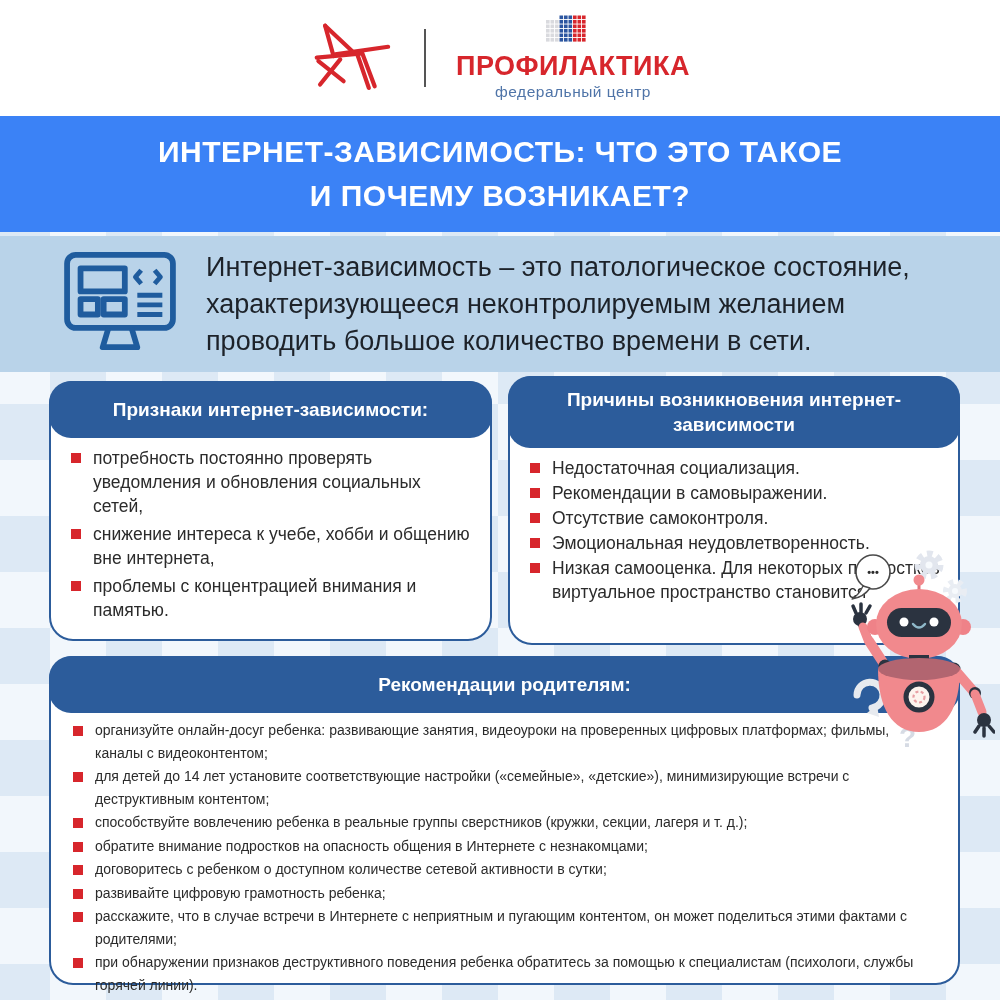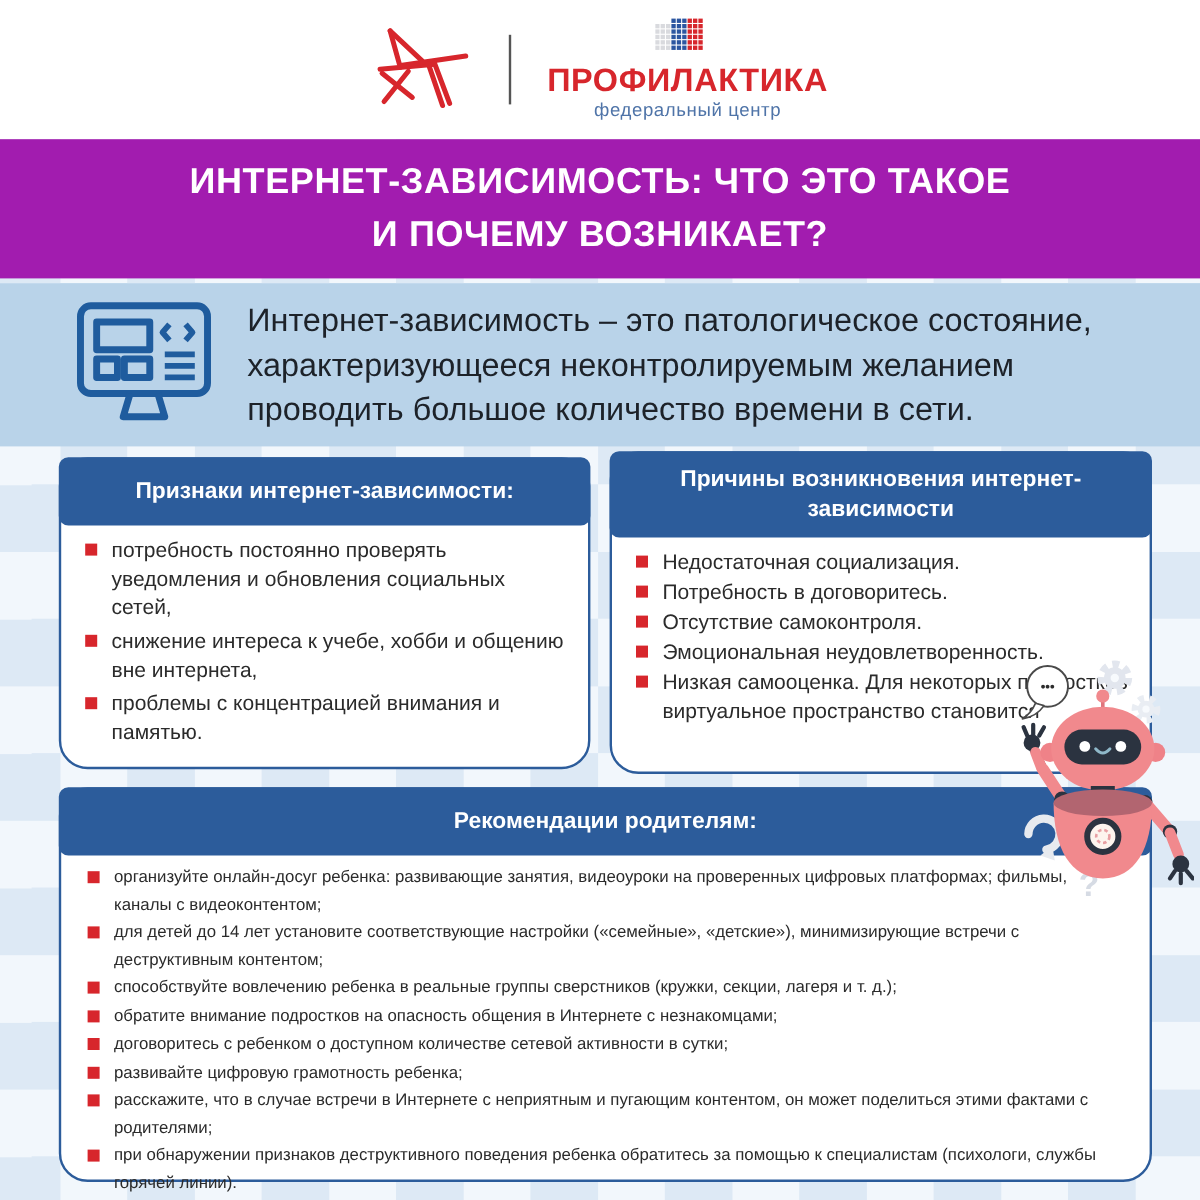--- a/index.html
+++ b/index.html
@@ -15,34 +15,34 @@
 
   
   .top-header{left:0;top:0;width:1000px;height:116px;background:#ffffff;
     display:flex;align-items:center;justify-content:center;gap:30px;}
   .brand-divider{width:2px;height:58px;background:#555;}
   .brand-block{display:flex;flex-direction:column;align-items:center;text-align:center;}
   .brand-name{color:#d7262c;font-weight:bold;font-size:27px;letter-spacing:.5px;margin-top:4px;}
   .brand-sub{color:#4f74a8;font-size:15.5px;letter-spacing:.5px;margin-top:1px;}
 
   
-  .banner{left:0;top:116px;width:1000px;height:116px;background:#a21caf;
+  .banner{left:0;top:116px;width:1000px;height:116px;background:#3b82f6;
     display:flex;flex-direction:column;align-items:center;justify-content:center;}
   .banner span{display:block;color:#fff;font-weight:bold;font-size:30px;line-height:44px;letter-spacing:.5px;text-align:center;}
 
   
   .definition{left:0;top:236px;width:1000px;height:136px;background:#b9d3e9;
     display:flex;align-items:center;}
   .def-icon{margin-left:62px;flex:0 0 auto;}
   .def-text{margin-left:28px;margin-right:60px;font-size:27px;line-height:37px;color:#1d2229;}
   .def-text b{font-weight:normal;}
 
   
   .card{background:#fff;border:2px solid #2c5c9b;border-radius:24px;box-sizing:border-box;}
-  .card-header{background:#2c5c9b;border-radius:8px;margin:-2px -2px 0 -2px;
+  .card-header{background:#2c5c9b;border-radius:22px;margin:-2px -2px 0 -2px;
     display:flex;align-items:center;justify-content:center;text-align:center;
     color:#fff;font-weight:bold;font-size:19px;line-height:25px;padding:4px 10px;box-sizing:border-box;}
   .card ul{list-style:none;margin:0;padding:8px 16px 0 18px;}
   .card li{position:relative;padding-left:24px;color:#2b2b2b;}
   .card li::before{content:"";position:absolute;left:2px;top:7px;width:10px;height:10px;background:#d7262c;}
 
   .card-signs{left:49px;top:381px;width:443px;height:260px;}
   .card-signs .card-header{height:57px;}
   .card-signs li{font-size:17.5px;line-height:24px;margin-bottom:4px;}
 
@@ -171,21 +171,21 @@
       <li>снижение интереса к учебе, хобби и общению вне интернета,</li>
       <li>проблемы с концентрацией внимания и памятью.</li>
     </ul>
 </section>
 
 <section class="abs card card-causes">
   <div class="card-header">Причины возникновения интернет-зависимости</div>
   <ul>
 
   <li>Недостаточная социализация.</li>
-      <li>Потребность в договоритесь.</li>
+      <li>Рекомендации в самовыражении.</li>
       <li>Отсутствие самоконтроля.</li>
       <li>Эмоциональная неудовлетворенность.</li>
       <li>Низкая самооценка. Для некоторых подростков виртуальное пространство становится</li>
     </ul>
 </section>
 
 <section class="abs card card-reco">
   <div class="card-header">Рекомендации родителям:</div>
   <ul>
 

